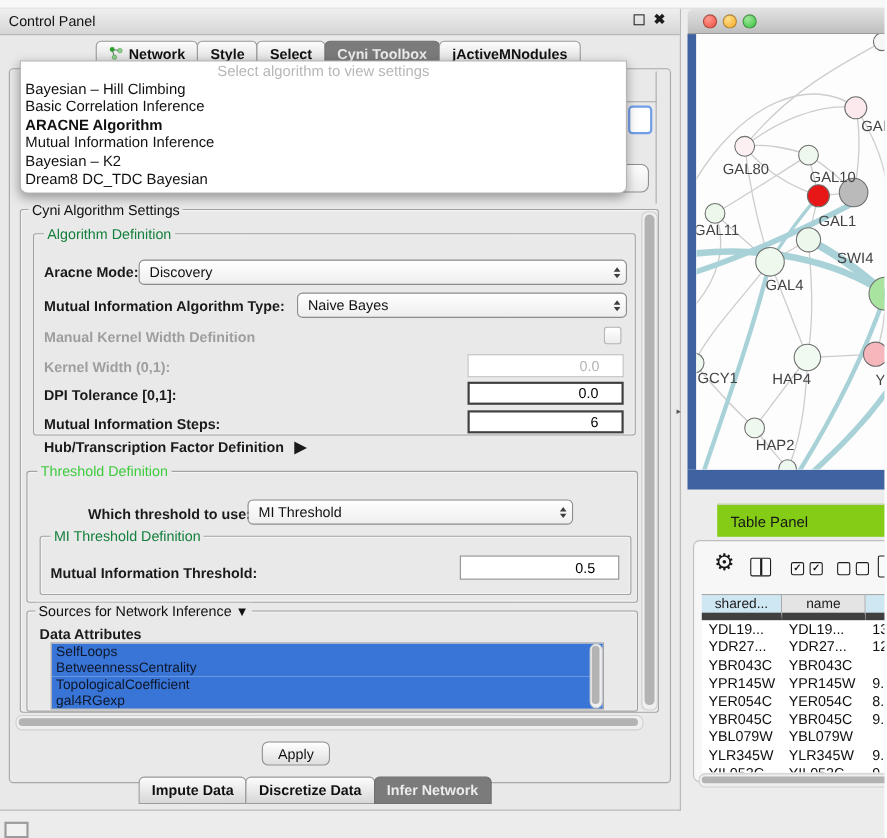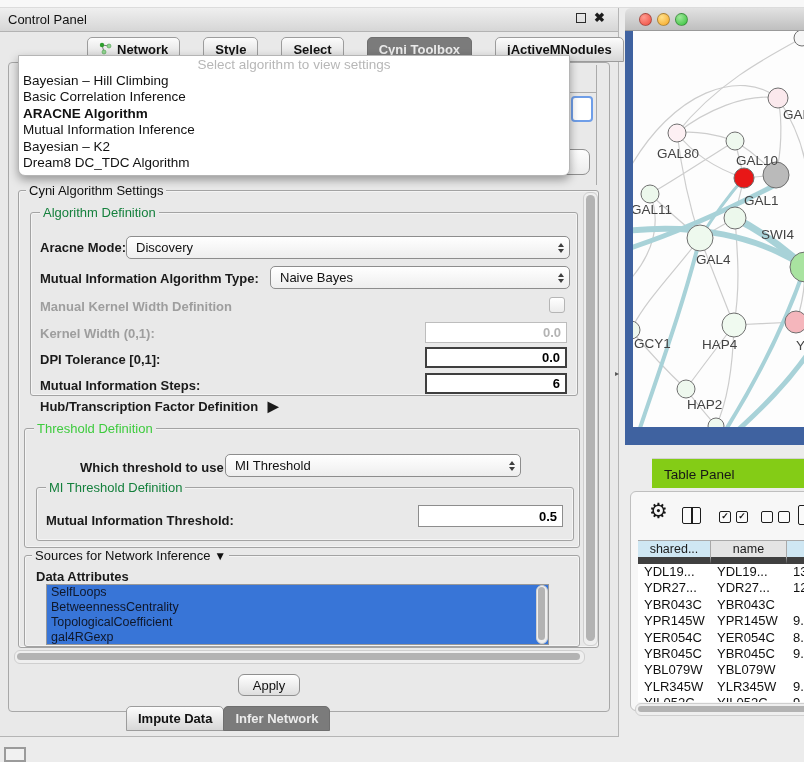--- a/index.html
+++ b/index.html
@@ -13,21 +13,21 @@
   .gtitle.blue{color:#15803d;}
   .gtitle.green{color:#3ecb3e;}
   .combo{position:absolute;display:flex;align-items:center;background:linear-gradient(#ffffff,#eeeeee);
          border:1px solid #8d8d8d;border-radius:5px;font-size:13px;padding:0 5px 0 9px;}
   .combo .ctext{flex:1;white-space:nowrap;overflow:hidden;}
   .spin{display:flex;flex-direction:column;gap:2px;align-items:center;margin-left:6px;}
   .spin i{width:0;height:0;border-left:3.5px solid transparent;border-right:3.5px solid transparent;}
   .spin .up{border-bottom:4px solid #3e3e3e;}
   .spin .dn{border-top:4px solid #3e3e3e;}
   .field{position:absolute;background:#fff;border:2px solid #3f3f3f;font-size:13px;color:#000;
-         display:flex;align-items:center;justify-content:flex-end;padding:0 5px;font-weight:bold;}
+         display:flex;align-items:center;justify-content:flex-end;padding:0 21px;}
   .field.thin{border:1px solid #8d8d8d;}
   .field.dis{border:1px solid #bdbdbd;color:#b3b3b3;}
   #tab-bar,#bottom-tab-bar{position:absolute;display:flex;}
   .tab{display:flex;align-items:center;gap:5px;padding:0 11px;height:23px;border:1px solid #9c9c9c;
        border-radius:5px 5px 0 0;background:linear-gradient(#fcfcfc,#d7d7d7);font-size:13px;font-weight:bold;
        color:#111;margin-left:-1px;white-space:nowrap;}
   .tab.selected{background:#7b7b7b;color:#ececec;border-color:#6f6f6f;}
   #dropdown-popup{position:absolute;left:18px;top:55px;width:550px;height:119px;background:#fff;
        border:1px solid #b5b5b5;border-radius:0 0 7px 7px;box-shadow:0 4px 10px rgba(0,0,0,.35);z-index:9;}
   #dd-placeholder{font-size:13.5px;color:#b7b7b7;text-align:center;height:17px;line-height:17px;}
@@ -58,21 +58,21 @@
   <div class="abs" style="left:0;top:0;width:806px;height:7px;background:#f8f8f8;border-bottom:1px solid #dcdcdc;"></div>
 
   <div class="abs" style="left:0;top:8px;width:618px;height:728px;background:#e9e9e9;border-right:1px solid #b5b5b5;border-bottom:1px solid #b5b5b5;">
 
     <div class="abs" style="left:0;top:0;width:618px;height:23px;background:linear-gradient(#efefef,#d6d6d6);border-bottom:1px solid #b3b3b3;">
       <span class="abs" style="left:8px;top:4px;font-size:13px;color:#111;">Control Panel</span>
       <span class="abs" style="left:576px;top:5px;width:10px;height:10px;border:1.6px solid #2c2c2c;box-sizing:border-box;"></span>
       <span class="abs" style="left:594px;top:2px;font-size:13px;font-weight:bold;color:#1c1c1c;">✖</span>
     </div>
 
-    <div id="tab-bar" style="left:88px;top:29px;gap:24px;">
+    <div id="tab-bar" style="left:88px;top:29px;">
         <div class="tab">
           <span><svg width="13" height="13" viewBox="0 0 13 13">
               <path d="M3,3 L10,4 M3,3 L5,10" stroke="#7a7a7a" fill="none"></path>
               <circle cx="3" cy="3" r="2.2" fill="#2e9e2e"></circle>
               <circle cx="10" cy="4" r="2" fill="#8fd48f" stroke="#4e9e4e" stroke-width="0.6"></circle>
               <circle cx="5" cy="10" r="2" fill="#8fd48f" stroke="#4e9e4e" stroke-width="0.6"></circle>
             </svg></span>
           <span>Network</span>
         </div>
         <div class="tab">
@@ -97,21 +97,21 @@
     <div class="abs" style="left:552px;top:141px;width:38px;height:26px;border:1px solid #909090;border-radius:7px;background:linear-gradient(#fdfdfd,#ececec);box-sizing:border-box;z-index:1;"></div>
 
     <div id="dropdown-popup" style="top:47px;">
       <div id="dd-placeholder">Select algorithm to view settings</div>
       <div id="dd-items">
           <div class="dd-item">Bayesian – Hill Climbing</div>
           <div class="dd-item">Basic Correlation Inference</div>
           <div class="dd-item bold">ARACNE Algorithm</div>
           <div class="dd-item">Mutual Information Inference</div>
           <div class="dd-item">Bayesian – K2</div>
-          <div class="dd-item">Dream8 DC_TDC Algorithm</div>
+          <div class="dd-item">Dream8 DC_TDC Bayesian</div>
         </div>
     </div>
 
     <div class="group" style="left:18px;top:182px;width:579px;height:456px;"></div>
     <div class="gtitle" style="left:26px;top:175px;">Cyni Algorithm Settings</div>
 
     <div class="group" style="left:30px;top:204px;width:546px;height:182px;"></div>
     <div class="gtitle blue" style="left:40px;top:197px;">Algorithm Definition</div>
 
     <div class="lbl" style="left:40px;top:232px;">Aracne Mode:</div>
@@ -188,20 +188,23 @@
     </div>
     <div class="sb-track" style="left:14px;top:642px;width:569px;height:12px;">
       <div class="sb-thumb" style="left:2px;top:2px;width:563px;height:7px;"></div>
     </div>
 
     <div class="button" style="left:238px;top:666px;width:62px;height:22px;box-sizing:border-box;">Apply</div>
 
     <div id="bottom-tab-bar" style="left:127px;top:698px;">
         <div class="tab">
           <span>Impute Data</span>
+        </div>
+        <div class="tab">
+          <span>Discretize Data</span>
         </div>
         <div class="tab selected">
           <span>Infer Network</span>
         </div>
       </div>
   </div>
 
   <div class="abs" style="left:615px;top:369px;font-size:8px;color:#555;">▸</div>
 
   <div class="abs" style="left:625px;top:8px;width:181px;height:437px;">

